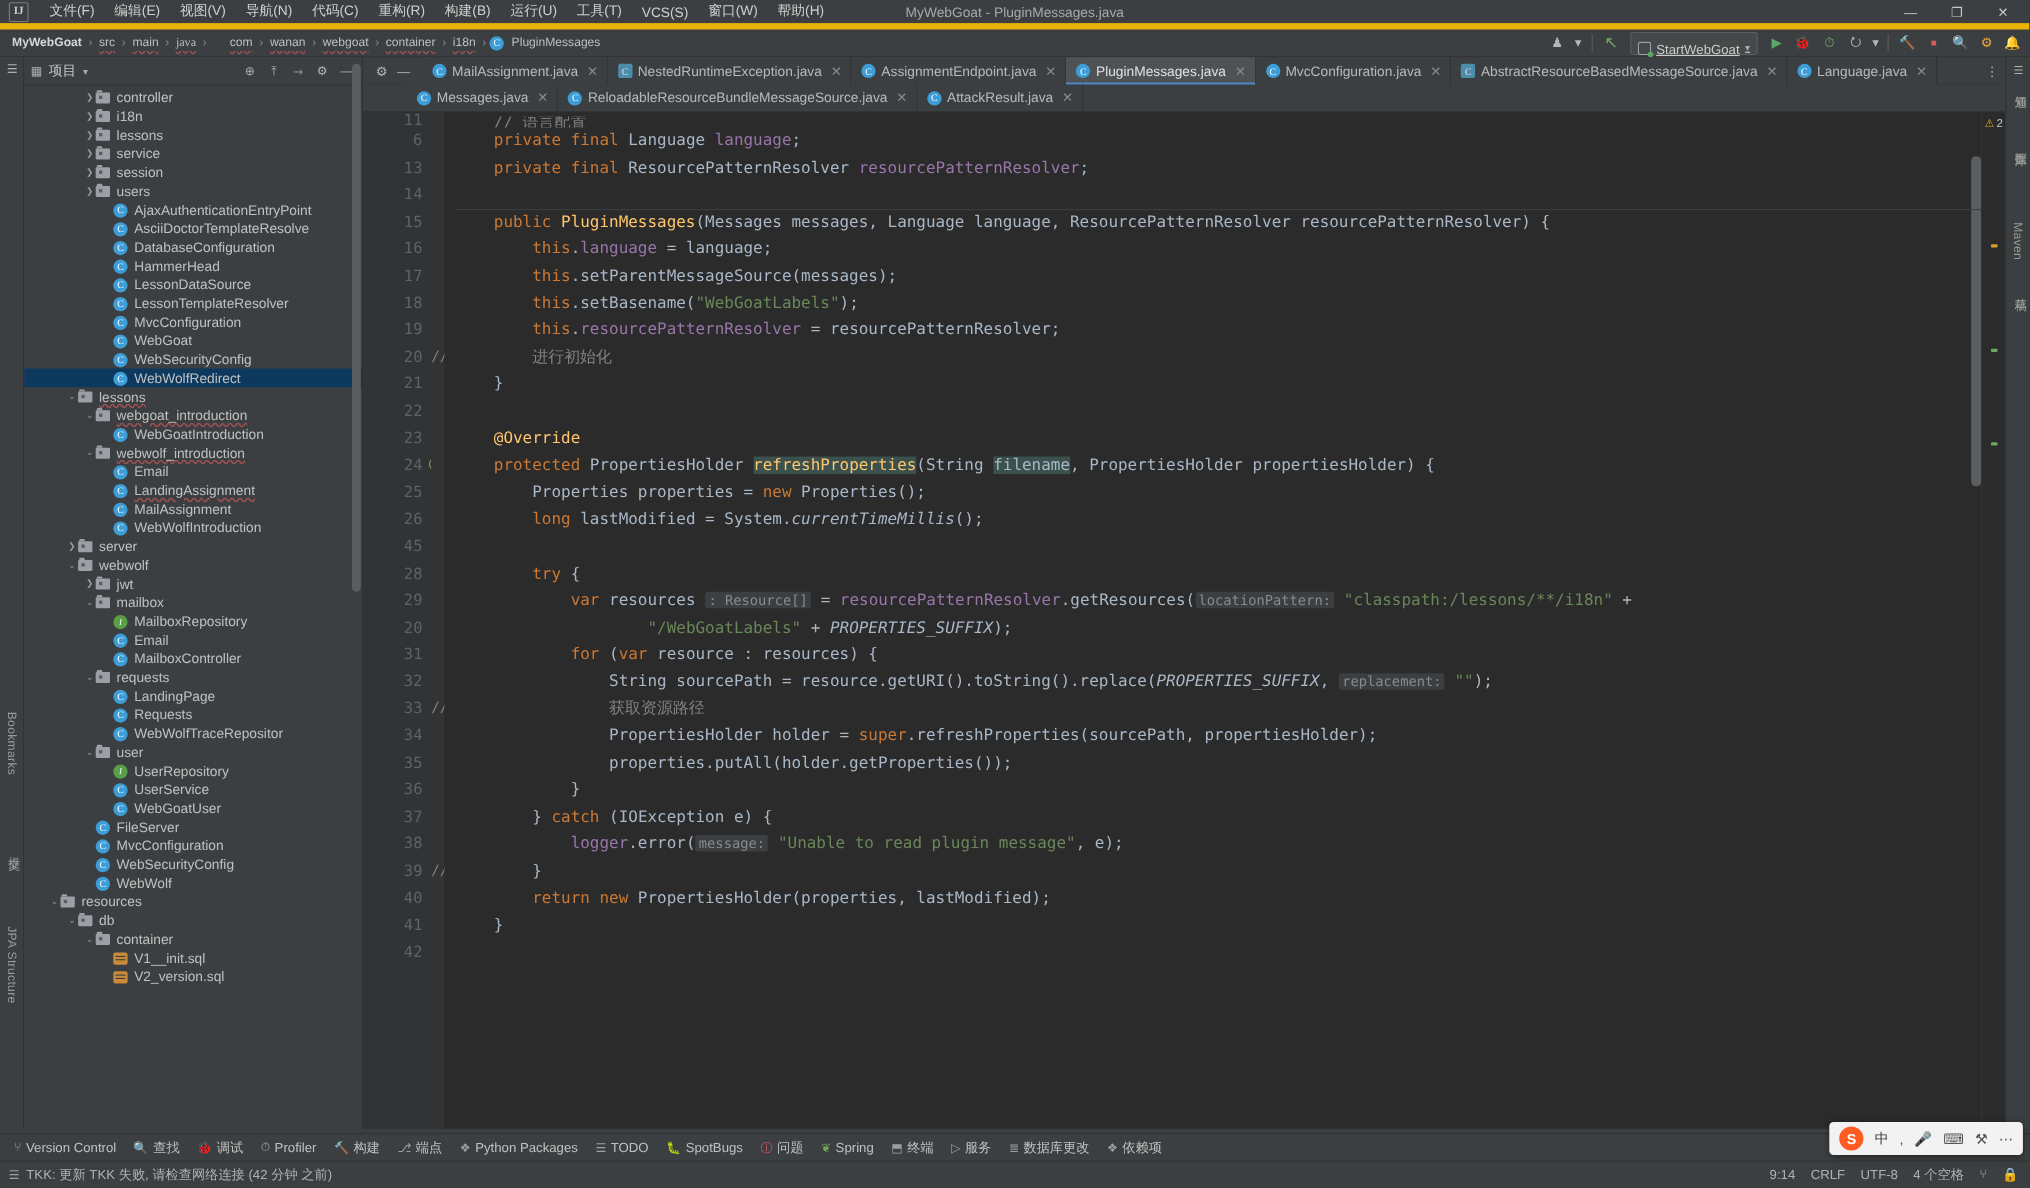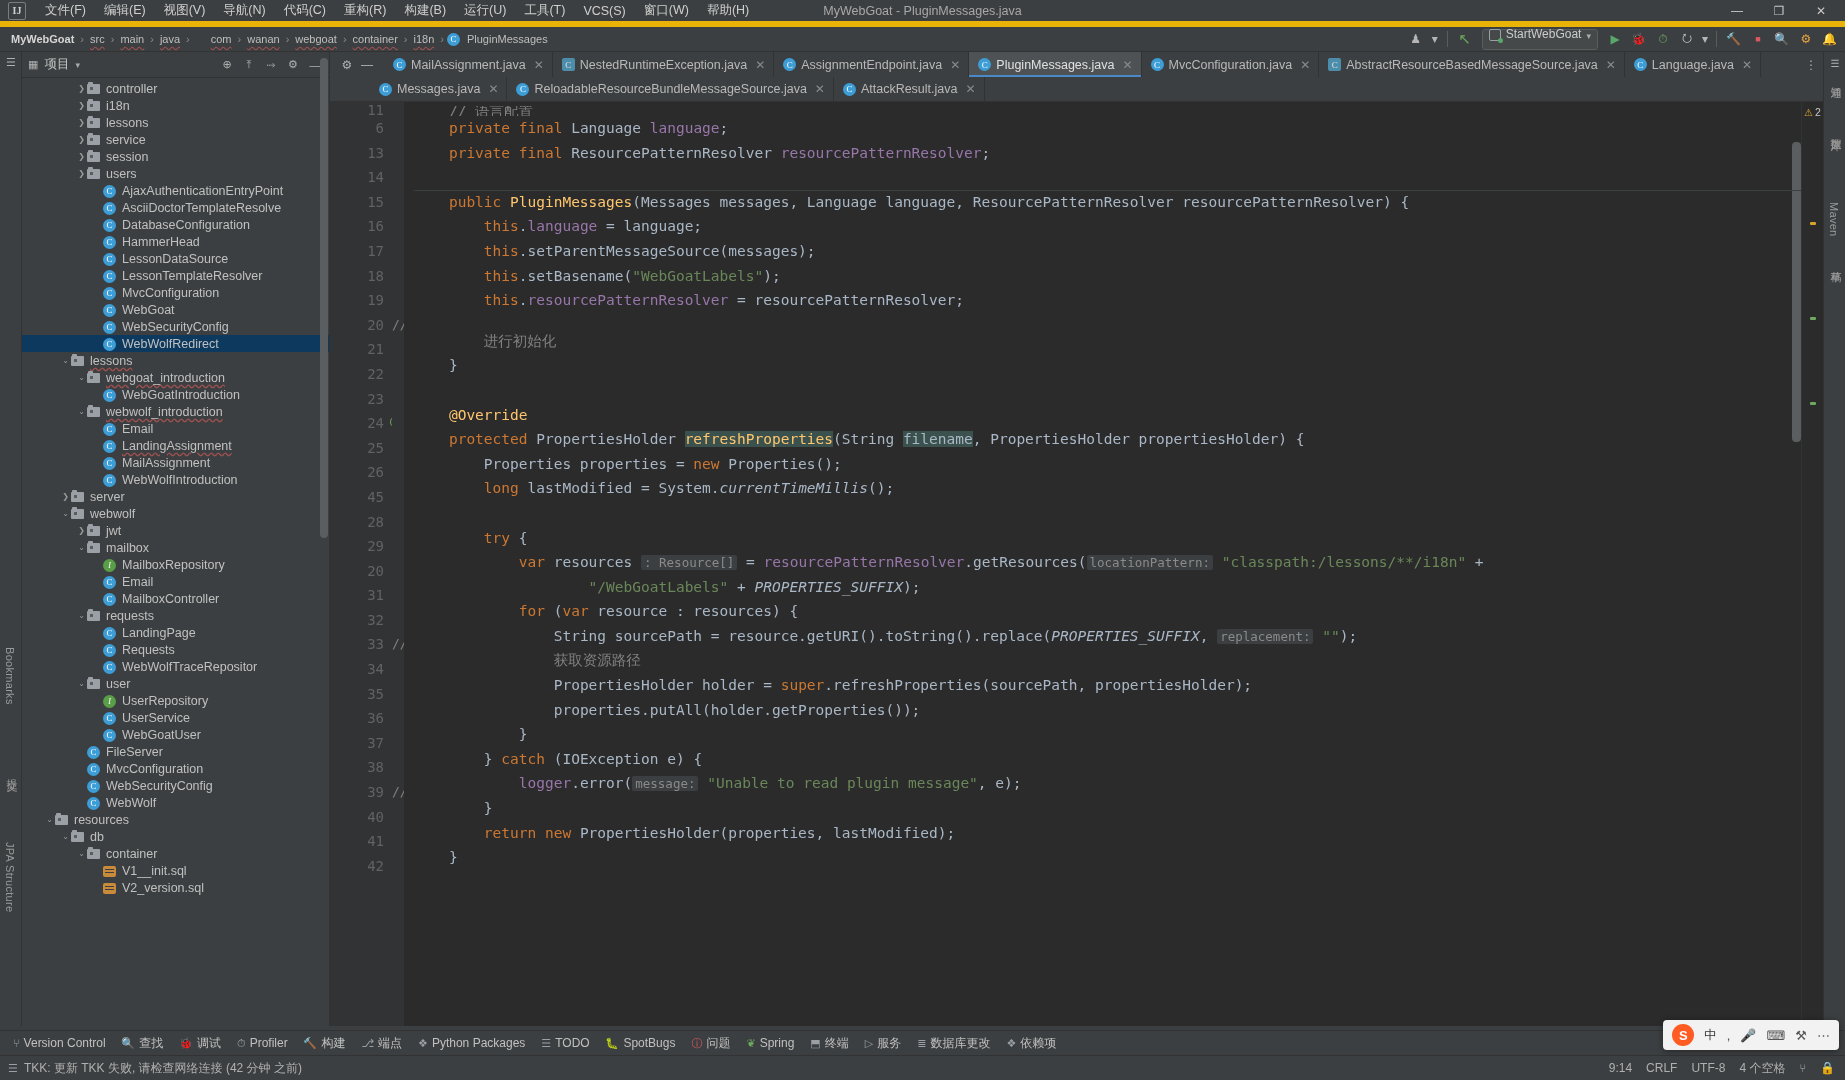--- a/index.html
+++ b/index.html
@@ -49,23 +49,23 @@
     width: 13px; height: 13px; border-radius: 50%; background: #3d9dd6; color: #fff;
     font-size: 9px; display: inline-flex; align-items: center; justify-content: center;
     margin-right: 4px; font-family: "Liberation Serif", serif;
   }
   .navbar-right { position: absolute; right: 4px; display: flex; align-items: center; gap: 2px; }
   .tb-btn {
     width: 22px; height: 21px; display: flex; align-items: center; justify-content: center;
     font-size: 12px; color: #b5b5b5;
   }
   .runcfg {
-    display: flex; align-items: flex-end; gap: 5px; height: 21px;
+    display: flex; align-items: flex-start; gap: 5px; height: 21px;
     background: #45494a; border: 1px solid #5a5d5e; border-radius: 3px;
-    padding: 8px 6px; font-size: 12px; color: #ccc; margin: 0 4px;
+    padding: 8px 6px; font-size: 12px; color: #ccc; margin: 0 4px; text-decoration: underline;
   }
   .runcfg-icon {
     width: 12px; height: 12px; border: 1.5px solid #9aa0a6; border-radius: 2px; position: relative;
   }
   .runcfg-icon::after {
     content:''; position:absolute; right:-3px; bottom:-3px; width:5px;height:5px;
     background:#59a869; border-radius:50%;
   }
   .sep-v { width: 1px; height: 16px; background: #5a5d5e; margin: 0 4px; }
 
@@ -283,21 +283,21 @@
         </span>
         <span class="crumb-sep">›</span>
         <span style="display: inline-flex; align-items: center;">
           <span class="crumb squig">src</span>
         </span>
         <span class="crumb-sep">›</span>
         <span style="display: inline-flex; align-items: center;">
           <span class="crumb squig">main</span>
         </span>
         <span class="crumb-sep">›</span>
-        <span style="display: inline-flex; align-items: flex-end;">
+        <span style="display: inline-flex; align-items: flex-end; font-family: Liberation Serif, serif;">
           <span class="crumb squig">java</span>
         </span>
         <span class="crumb-sep">›</span>
         <span style="display: inline-flex; align-items: center; margin-left: 15px;">
           <span class="crumb squig">com</span>
         </span>
         <span class="crumb-sep">›</span>
         <span style="display: inline-flex; align-items: center;">
           <span class="crumb squig">wanan</span>
         </span>
@@ -851,21 +851,21 @@
           <div class="code-scrollbar" style="top:40px;height:300px"></div>
         <div class="cline" style="position: relative; overflow: hidden; height: 10px; line-height: 10px;"><span class="cmt">    // 语言配置</span></div>
             <div class="cline" style="position: relative;"><span>    </span><span class="kw">private </span><span class="kw">final </span><span class="typ">Language </span><span class="fld">language</span><span class="typ">;</span></div>
             <div class="cline" style="position: relative;"><span>    </span><span class="kw">private </span><span class="kw">final </span><span class="typ">ResourcePatternResolver </span><span class="fld">resourcePatternResolver</span><span class="typ">;</span></div>
             <div class="cline" style="position: relative;"><span></span></div>
             <div class="cline" style="position: relative;"><span class="sep-line" style="top: 0px;"></span><span>    </span><span class="kw">public </span><span class="mth">PluginMessages</span><span class="typ">(Messages messages, Language language, ResourcePatternResolver resourcePatternResolver) {</span></div>
             <div class="cline" style="position: relative;"><span>        </span><span class="kw">this</span><span class="typ">.</span><span class="fld">language</span><span class="typ"> = language;</span></div>
             <div class="cline" style="position: relative;"><span>        </span><span class="kw">this</span><span class="typ">.setParentMessageSource(messages);</span></div>
             <div class="cline" style="position: relative;"><span>        </span><span class="kw">this</span><span class="typ">.setBasename(</span><span class="str">"WebGoatLabels"</span><span class="typ">);</span></div>
             <div class="cline" style="position: relative;"><span>        </span><span class="kw">this</span><span class="typ">.</span><span class="fld">resourcePatternResolver</span><span class="typ"> = resourcePatternResolver;</span></div>
-            <div class="cline" style="position: relative; margin-top: 16px;"><span>        </span><span class="cmt">进行初始化</span></div>
+            <div class="cline" style="position: relative;"><span>        </span><span class="cmt">进行初始化</span></div>
             <div class="cline" style="position: relative;"><span>    </span><span class="typ">}</span></div>
             <div class="cline" style="position: relative;"><span></span></div>
             <div class="cline" style="position: relative;"><span>    </span><span class="mth">@Override</span></div>
             <div class="cline" style="position: relative;"><span>    </span><span class="kw">protected </span><span class="typ">PropertiesHolder </span><span class="mth hl">refreshProperties</span><span class="typ">(String </span><span class="typ hl">filename</span><span class="typ">, PropertiesHolder propertiesHolder) {</span></div>
             <div class="cline" style="position: relative;"><span>        </span><span class="typ">Properties properties = </span><span class="kw">new </span><span class="typ">Properties();</span></div>
             <div class="cline" style="position: relative;"><span>        </span><span class="kw">long </span><span class="typ">lastModified = System.</span><span class="stat">currentTimeMillis</span><span class="typ">();</span></div>
             <div class="cline" style="position: relative;"><span></span></div>
             <div class="cline" style="position: relative;"><span>        </span><span class="kw">try </span><span class="typ">{</span></div>
             <div class="cline" style="position: relative;"><span>            </span><span class="kw">var </span><span class="typ">resources </span><span class="hint">: Resource[]</span><span class="typ"> = </span><span class="fld">resourcePatternResolver</span><span class="typ">.getResources(</span><span class="hint">locationPattern:</span><span class="typ"> </span><span class="str">"classpath:/lessons/**/i18n"</span><span class="typ"> +</span></div>
             <div class="cline" style="position: relative;"><span>                    </span><span class="str">"/WebGoatLabels"</span><span class="typ"> + </span><span class="stat">PROPERTIES_SUFFIX</span><span class="typ">);</span></div>

